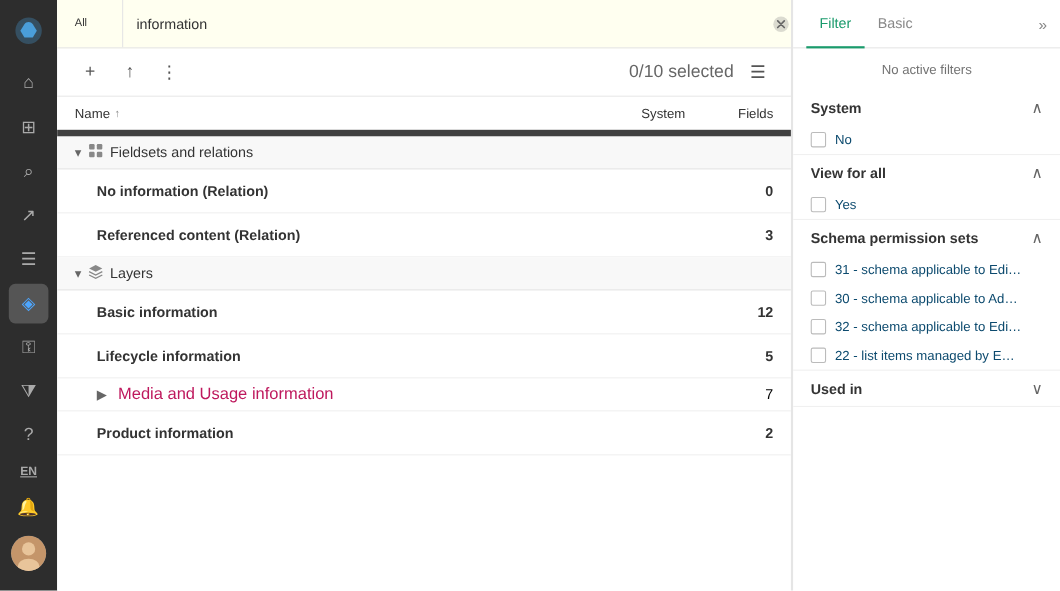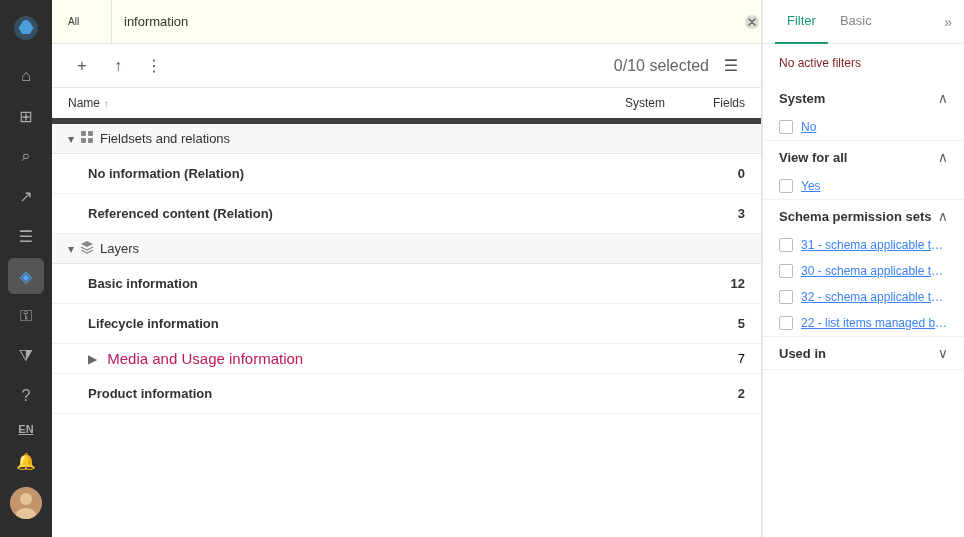--- a/index.html
+++ b/index.html
@@ -220,21 +220,21 @@
       display: flex;
       align-items: center;
       padding: 6px 16px 6px 36px;
       border-bottom: 1px solid #f0f0f0;
       gap: 6px;
       cursor: pointer;
     }
 
     
     .right-panel {
-      width: 202px;
+      width: 244px;
       display: flex;
       flex-direction: column;
       border-left: 1px solid #e5e5e5;
       flex-shrink: 0;
     }
 
     
     .panel-tabs {
       display: flex;
       align-items: center;
@@ -265,21 +265,22 @@
 
     
     .panel-content {
       flex: 1;
       overflow-y: auto;
       padding: 12px 0;
     }
     .no-filters {
       padding: 0 16px 12px;
       font-size: 12px;
-      color: #7f1d1d;
+      color: #737373;
+      text-align: center;
     }
 
     
     .filter-section {
       border-bottom: 1px solid #f0f0f0;
     }
     .filter-section-header {
       display: flex;
       align-items: center;
       padding: 8px 16px;
@@ -304,22 +305,21 @@
     }
     .filter-checkbox {
       width: 14px; height: 14px;
       border: 1px solid #bbb;
       border-radius: 2px;
       background: #fff;
       flex-shrink: 0;
     }
     .filter-option-label {
       font-size: 12px;
-      color: #3b82f6;
-      text-decoration: underline;
+      color: #0c4a6e;
     }
     .filter-option-label.truncated {
       overflow: hidden;
       text-overflow: ellipsis;
       white-space: nowrap;
       max-width: 170px;
     }
 
     
     .sort-arrow { font-size: 10px; color: #888; }

